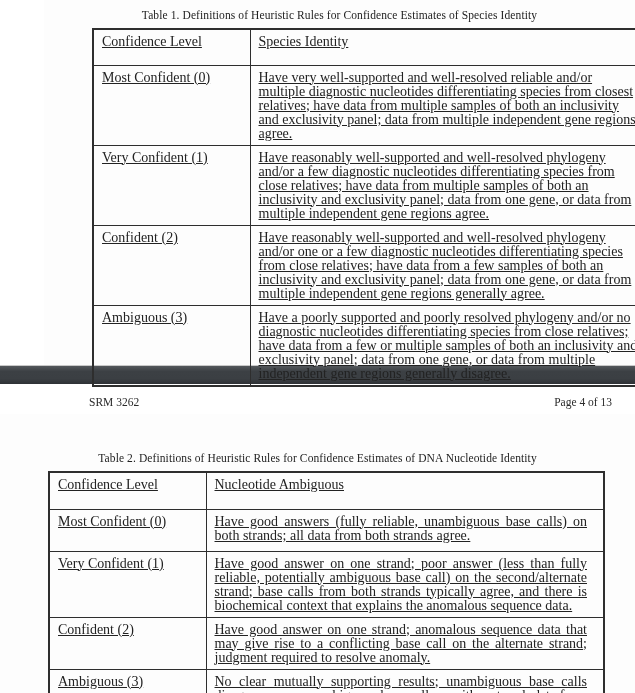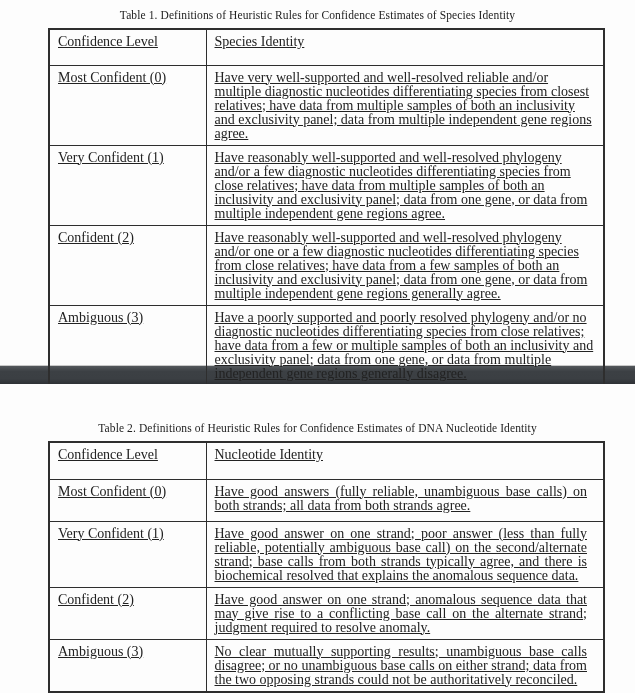--- a/index.html
+++ b/index.html
@@ -16,36 +16,36 @@
   }
   .viewer {
     width: 635px;
     height: 693px;
   }
   .page {
     position: relative;
     background: #fdfdfd;
     box-sizing: border-box;
   }
-  .page-1 { height: 365px; }
+  .page-1 { height: 365px; margin-left: 44px; }
   .page-2 { height: 310px; }
   .page-separator {
     height: 18px;
     width: 635px;
     background: linear-gradient(180deg, #54585c 0%, #3c4044 30%, #3b3f43 70%, #2e3135 100%);
     border-top: 1px solid #c9c9c9;
   }
   .table-title {
     text-align: center;
     font-size: 11.5px;
     letter-spacing: 0.1px;
     color: #222222;
   }
   .page-1 .table-title { padding-top: 9px; }
-  .page-2 .table-title { padding-top: 38px; }
+  .page-2 .table-title { padding-top: 38px; margin-top: 30px; }
   table.doc-table {
     border-collapse: collapse;
     table-layout: fixed;
     width: 555px;
     margin: 7px 0 0 48px;
     border: 2px solid #2e2e2e;
     font-size: 14px;
     line-height: 14px;
     color: #222222;
     text-decoration: underline;
@@ -136,31 +136,31 @@
     <div class="table-title">Table 2.  Definitions of Heuristic Rules for Confidence Estimates of DNA Nucleotide Identity</div>
 
     <table class="doc-table">
       <colgroup>
           <col class="col-level">
           <col class="col-desc">
         </colgroup>
       <thead>
         <tr class="t2-hr">
           <th>Confidence Level</th>
-          <th>Nucleotide Identity</th>
+          <th>Nucleotide Ambiguous</th>
         </tr>
       </thead>
       <tbody>
         <tr class="t2-r0">
           <td class="level-cell">Most Confident (0)</td>
           <td class="desc-cell">Have good answers (fully reliable, unambiguous base calls) on both strands; all data from both strands agree.</td>
         </tr>
         <tr class="t2-r1">
           <td class="level-cell">Very Confident (1)</td>
-          <td class="desc-cell">Have good answer on one strand; poor answer (less than fully reliable, potentially ambiguous base call) on the second/alternate strand; base calls from both strands typically agree, and there is biochemical resolved that explains the anomalous sequence data.</td>
+          <td class="desc-cell">Have good answer on one strand; poor answer (less than fully reliable, potentially ambiguous base call) on the second/alternate strand; base calls from both strands typically agree, and there is biochemical context that explains the anomalous sequence data.</td>
         </tr>
         <tr class="t2-r2">
           <td class="level-cell">Confident (2)</td>
           <td class="desc-cell">Have good answer on one strand; anomalous sequence data that may give rise to a conflicting base call on the alternate strand; judgment required to resolve anomaly.</td>
         </tr>
         <tr class="t2-r3">
           <td class="level-cell">Ambiguous (3)</td>
           <td class="desc-cell">No clear mutually supporting results; unambiguous base calls disagree; or no unambiguous base calls on either strand; data from the two opposing strands could not be authoritatively reconciled.</td>
         </tr>
       </tbody>

